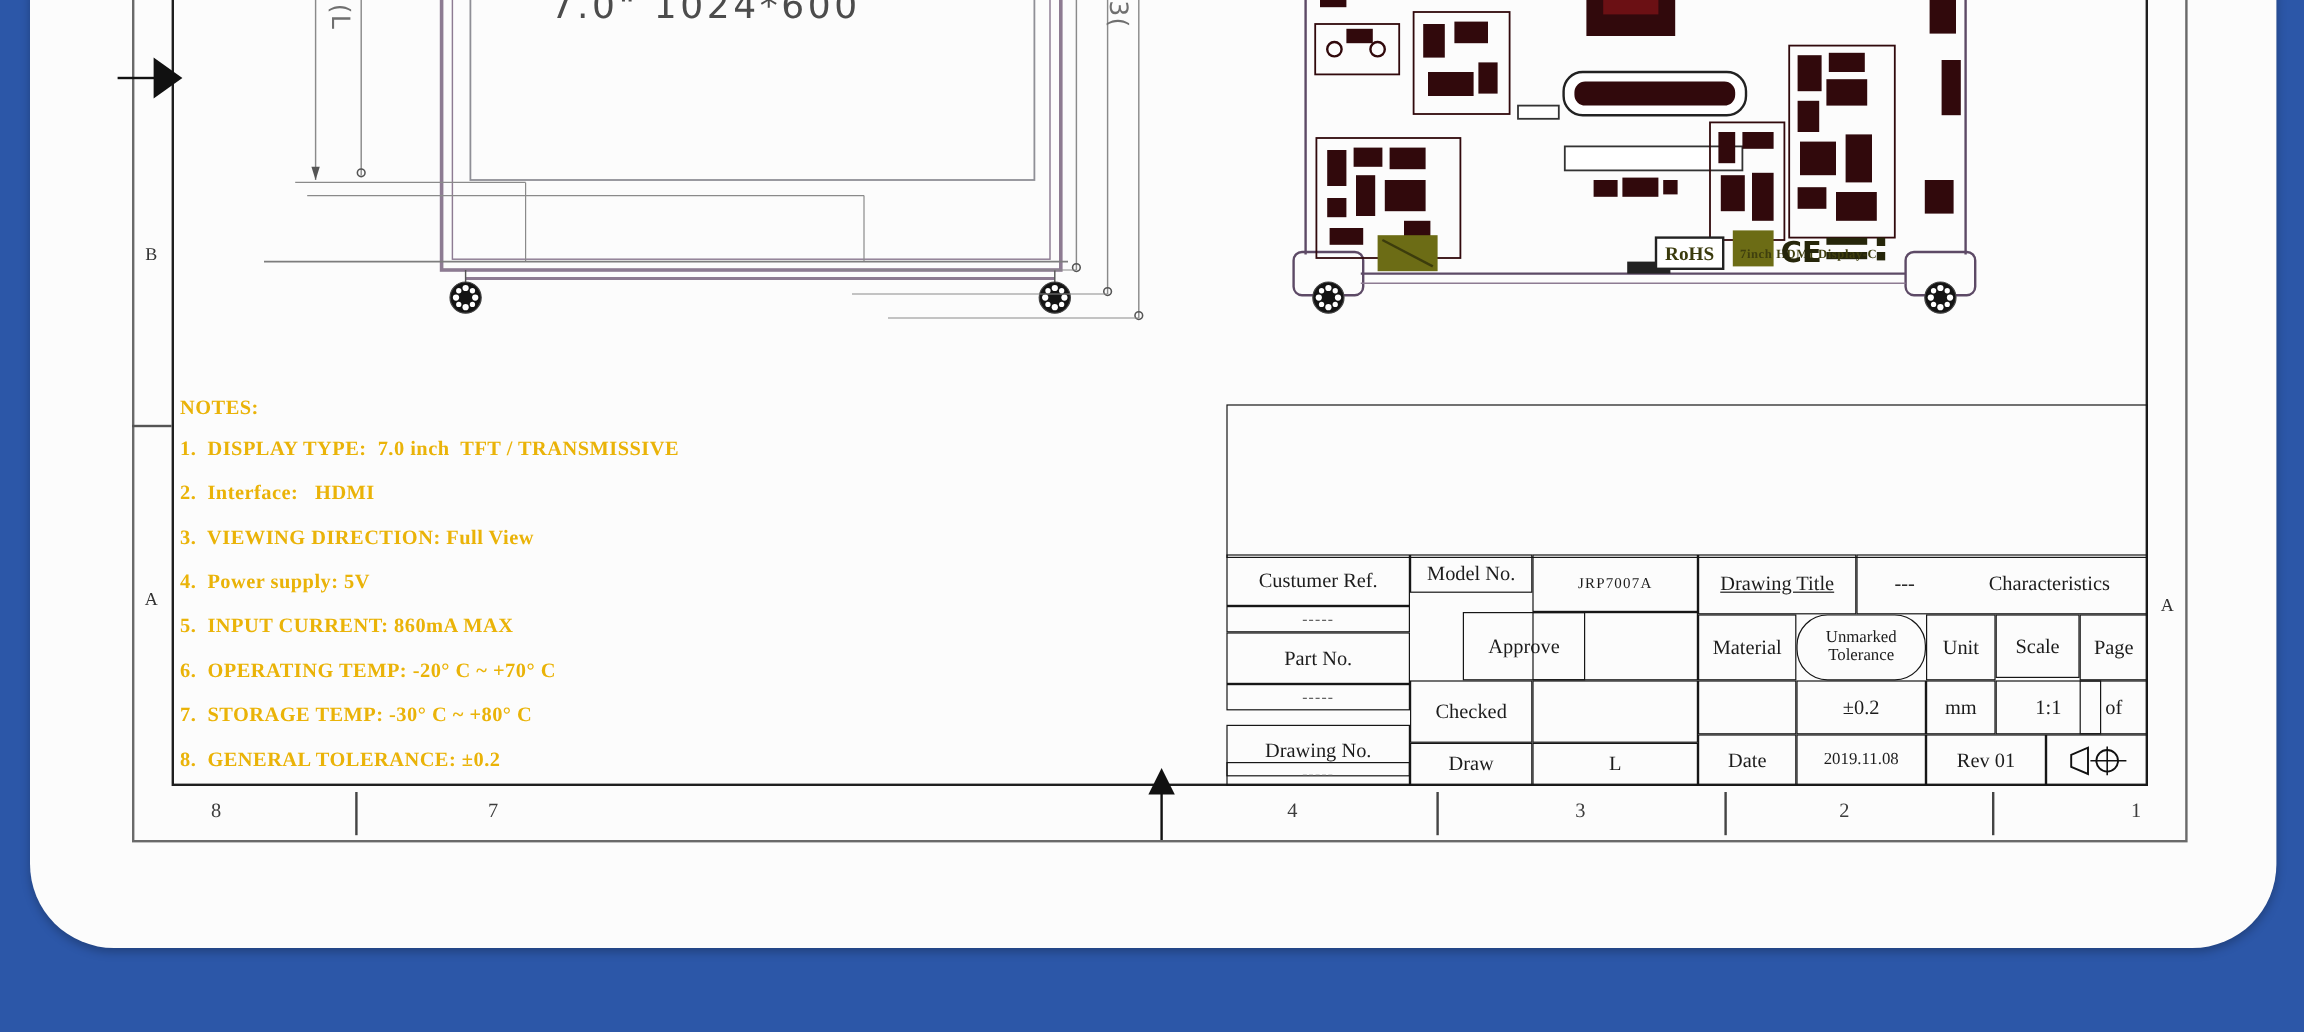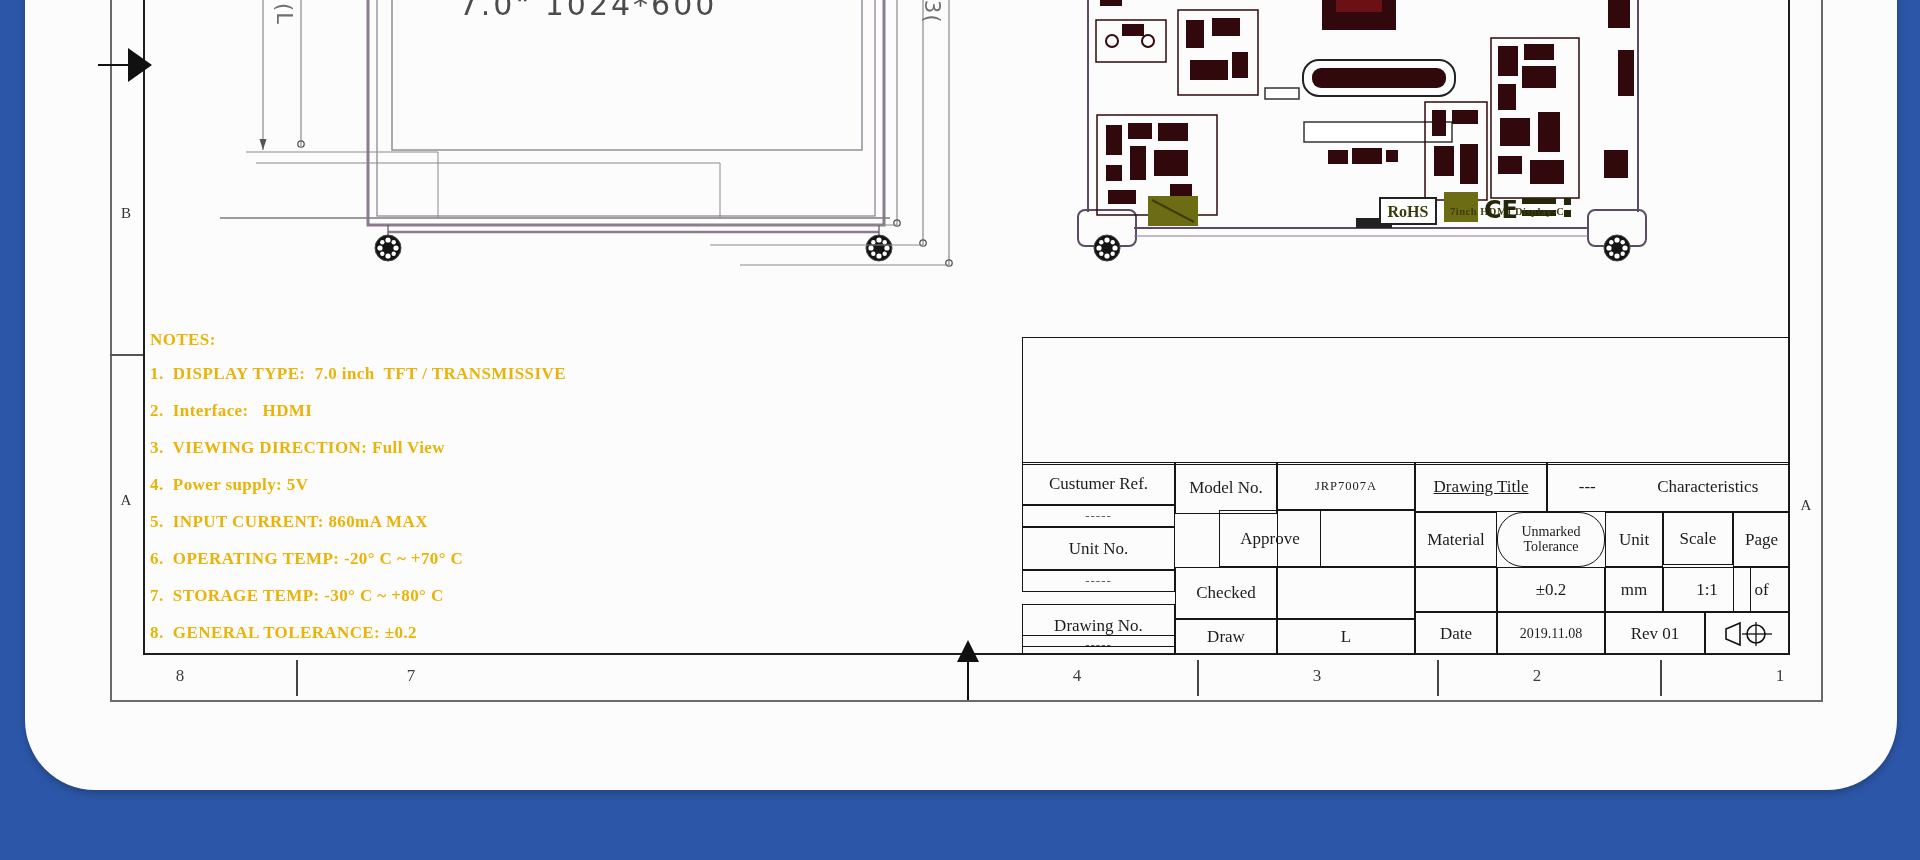--- a/index.html
+++ b/index.html
@@ -215,26 +215,26 @@
     <div class="nitem">6.  OPERATING TEMP: -20° C ~ +70° C</div>
     <div class="nitem">7.  STORAGE TEMP: -30° C ~ +80° C</div>
     <div class="nitem">8.  GENERAL TOLERANCE: ±0.2</div>
   </div>
 
   <div class="tblock">
     <div class="cell" style="left:0;top:0;width:768px;height:128px;"></div>
 
     <div class="cell" style="left:0;top:125px;width:153px;height:43px;">Custumer Ref.</div>
     <div class="cell dash" style="left:0;top:168px;width:153px;height:22px;">-----</div>
-    <div class="cell" style="left:0;top:190px;width:153px;height:43px;">Unit No.</div>
+    <div class="cell" style="left:0;top:190px;width:153px;height:43px;">Part No.</div>
     <div class="cell dash" style="left:0;top:233px;width:153px;height:22px;">-----</div>
     <div class="cell" style="left:0;top:255px;width:153px;height:43px;margin-top:12px;">Drawing No.</div>
     <div class="cell dash" style="left:0;top:298px;width:153px;height:20px;">-----</div>
 
-    <div class="cell" style="left:153px;top:125px;width:102px;height:52px;">Model No.</div>
+    <div class="cell" style="left:153px;top:125px;width:102px;height:32px;">Model No.</div>
     <div class="cell modelval" style="left:255px;top:125px;width:138px;height:48px;">JRP7007A</div>
     <div class="cell" style="left:153px;top:173px;width:102px;height:57px;margin-left:44px;">Approve</div>
     <div class="cell" style="left:255px;top:173px;width:138px;height:57px;"></div>
     <div class="cell" style="left:153px;top:230px;width:102px;height:52px;">Checked</div>
     <div class="cell" style="left:255px;top:230px;width:138px;height:52px;"></div>
     <div class="cell" style="left:153px;top:282px;width:102px;height:36px;">Draw</div>
     <div class="cell" style="left:255px;top:282px;width:138px;height:36px;">L</div>
 
     <div class="cell" style="left:393px;top:125px;width:132px;height:50px;text-decoration:underline;">Drawing Title</div>
     <div class="cell" style="left:525px;top:125px;width:243px;height:50px;">

